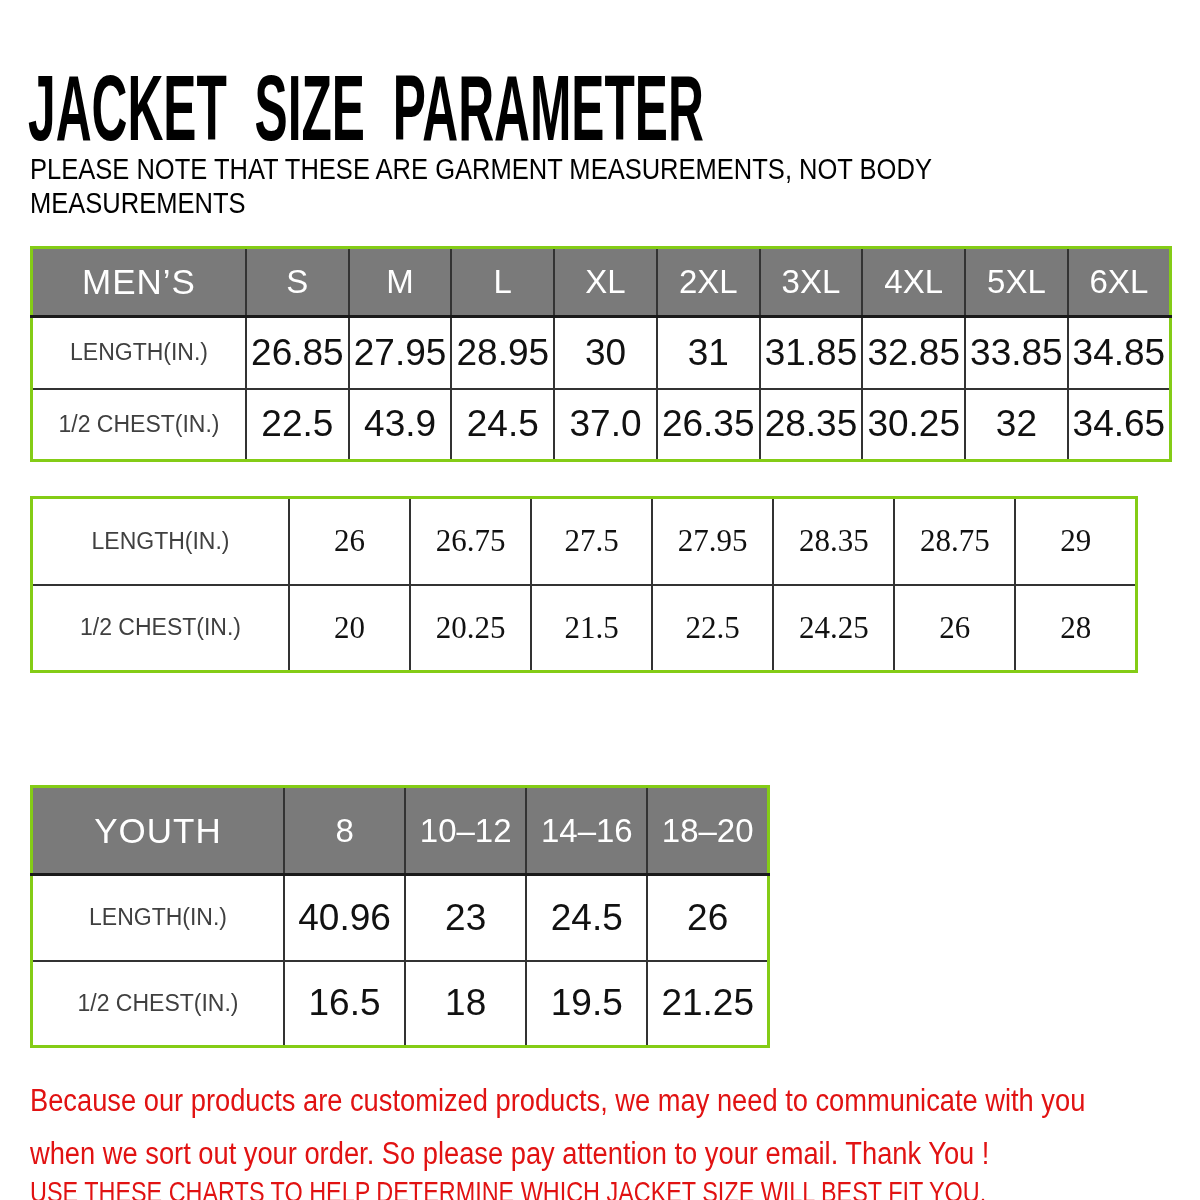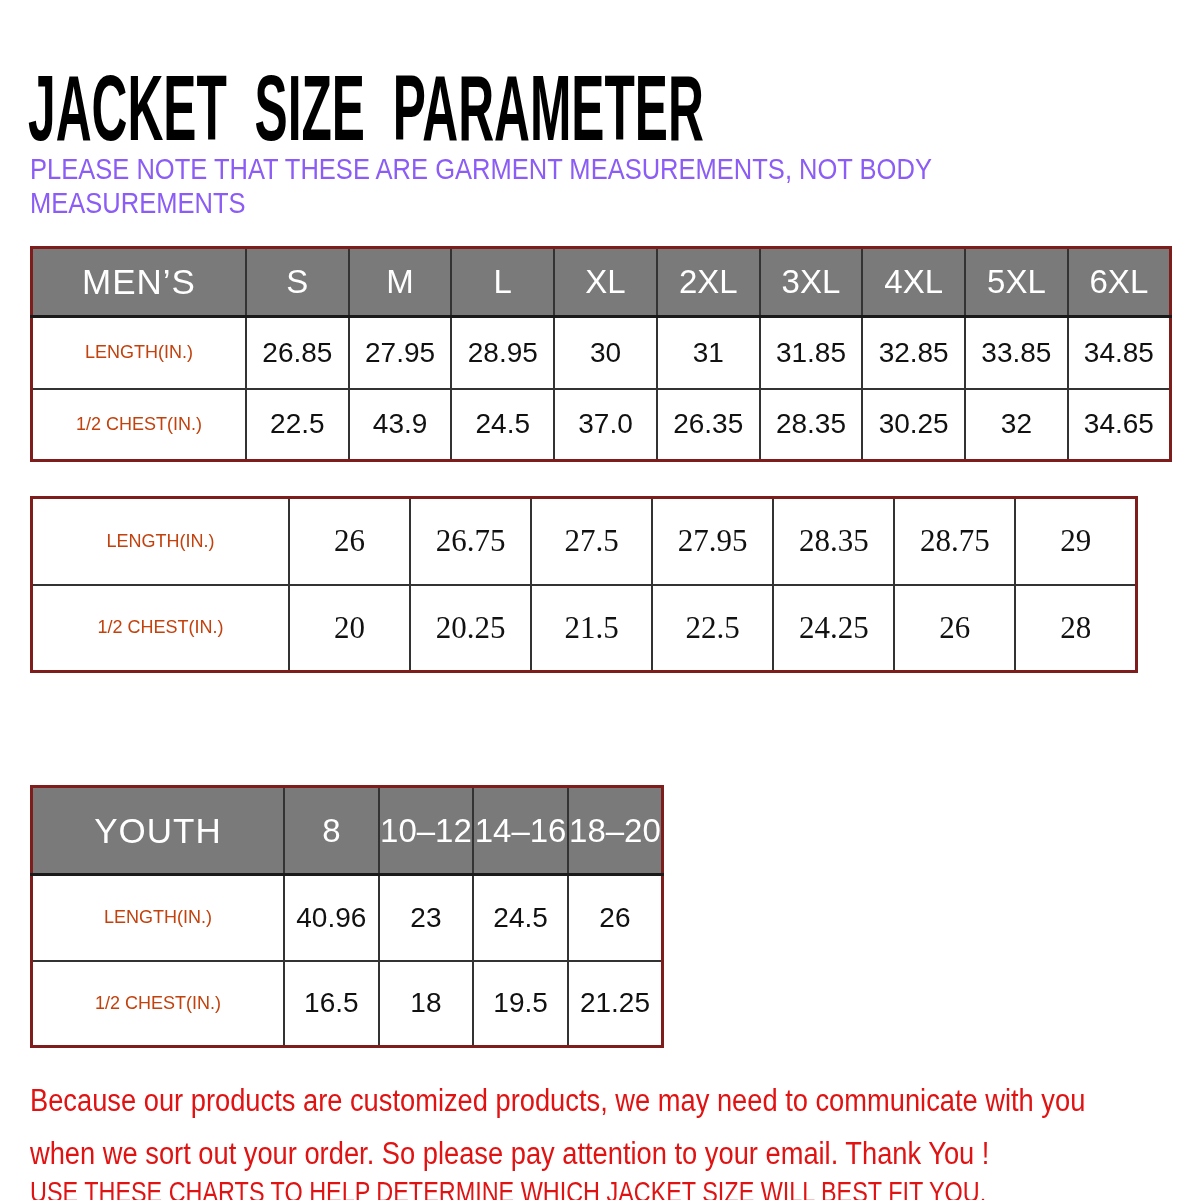--- a/index.html
+++ b/index.html
@@ -28,36 +28,36 @@
     word-spacing: 26px;
     transform: scale(0.54, 1.0);
     transform-origin: 0 0;
   }
 
   
   .note {
     position: absolute;
     left: 30px;
     top: 104px;
-    color: #8b5cf6;
+    color: #000000;
     font-size: 29px;
     line-height: 34px;
   }
   .note .line {
     white-space: nowrap;
     transform: scaleX(0.88);
     transform-origin: 0 0;
   }
 
   
   table.size-table {
     position: absolute;
     border-collapse: collapse;
     table-layout: fixed;
-    border: 3px solid #7f1d1d;
+    border: 3px solid #84cc16;
     background: #ffffff;
   }
   .size-table th, .size-table td {
     border: 2px solid #333333;
     text-align: center;
     vertical-align: middle;
     padding: 0;
     overflow: hidden;
   }
   .size-table th {
@@ -66,46 +66,46 @@
     font-weight: normal;
     font-size: 33px;
     border-bottom: 3px solid #1a1a1a;
   }
   .size-table th.name-cell {
     font-size: 35px;
     letter-spacing: 1px;
   }
   .size-table td {
     color: #111111;
-    font-size: 28px;
+    font-size: 37px;
   }
   .size-table td.label-cell {
-    font-size: 18px;
+    font-size: 23px;
     letter-spacing: 0px;
-    color: #c2410c;
+    color: #404040;
   }
 
   
   .t-men { left: 30px; top: 198px; width: 1142px; }
   .t-men .name-cell, .t-men .label-cell { width: 212px; }
   .t-men tr.header-row { height: 69px; }
   .t-men tr.data-row   { height: 72px; }
 
   
   .t-women { left: 30px; top: 448px; width: 1108px; }
   .t-women .name-cell, .t-women .label-cell { width: 255px; }
   .t-women tr.header-row { height: 85px; }
   .t-women tr.data-row   { height: 87px; }
   .t-women td:not(.label-cell) {
     font-family: "Liberation Serif", serif;
     font-size: 31px;
   }
 
   
-  .t-youth { left: 30px; top: 737px; width: 634px; }
+  .t-youth { left: 30px; top: 737px; width: 740px; }
   .t-youth .name-cell, .t-youth .label-cell { width: 250px; }
   .t-youth tr.header-row { height: 88px; }
   .t-youth tr.data-row   { height: 86px; }
 
   
   .footer-para {
     position: absolute;
     left: 30px;
     top: 1026px;
     color: #e11212;

